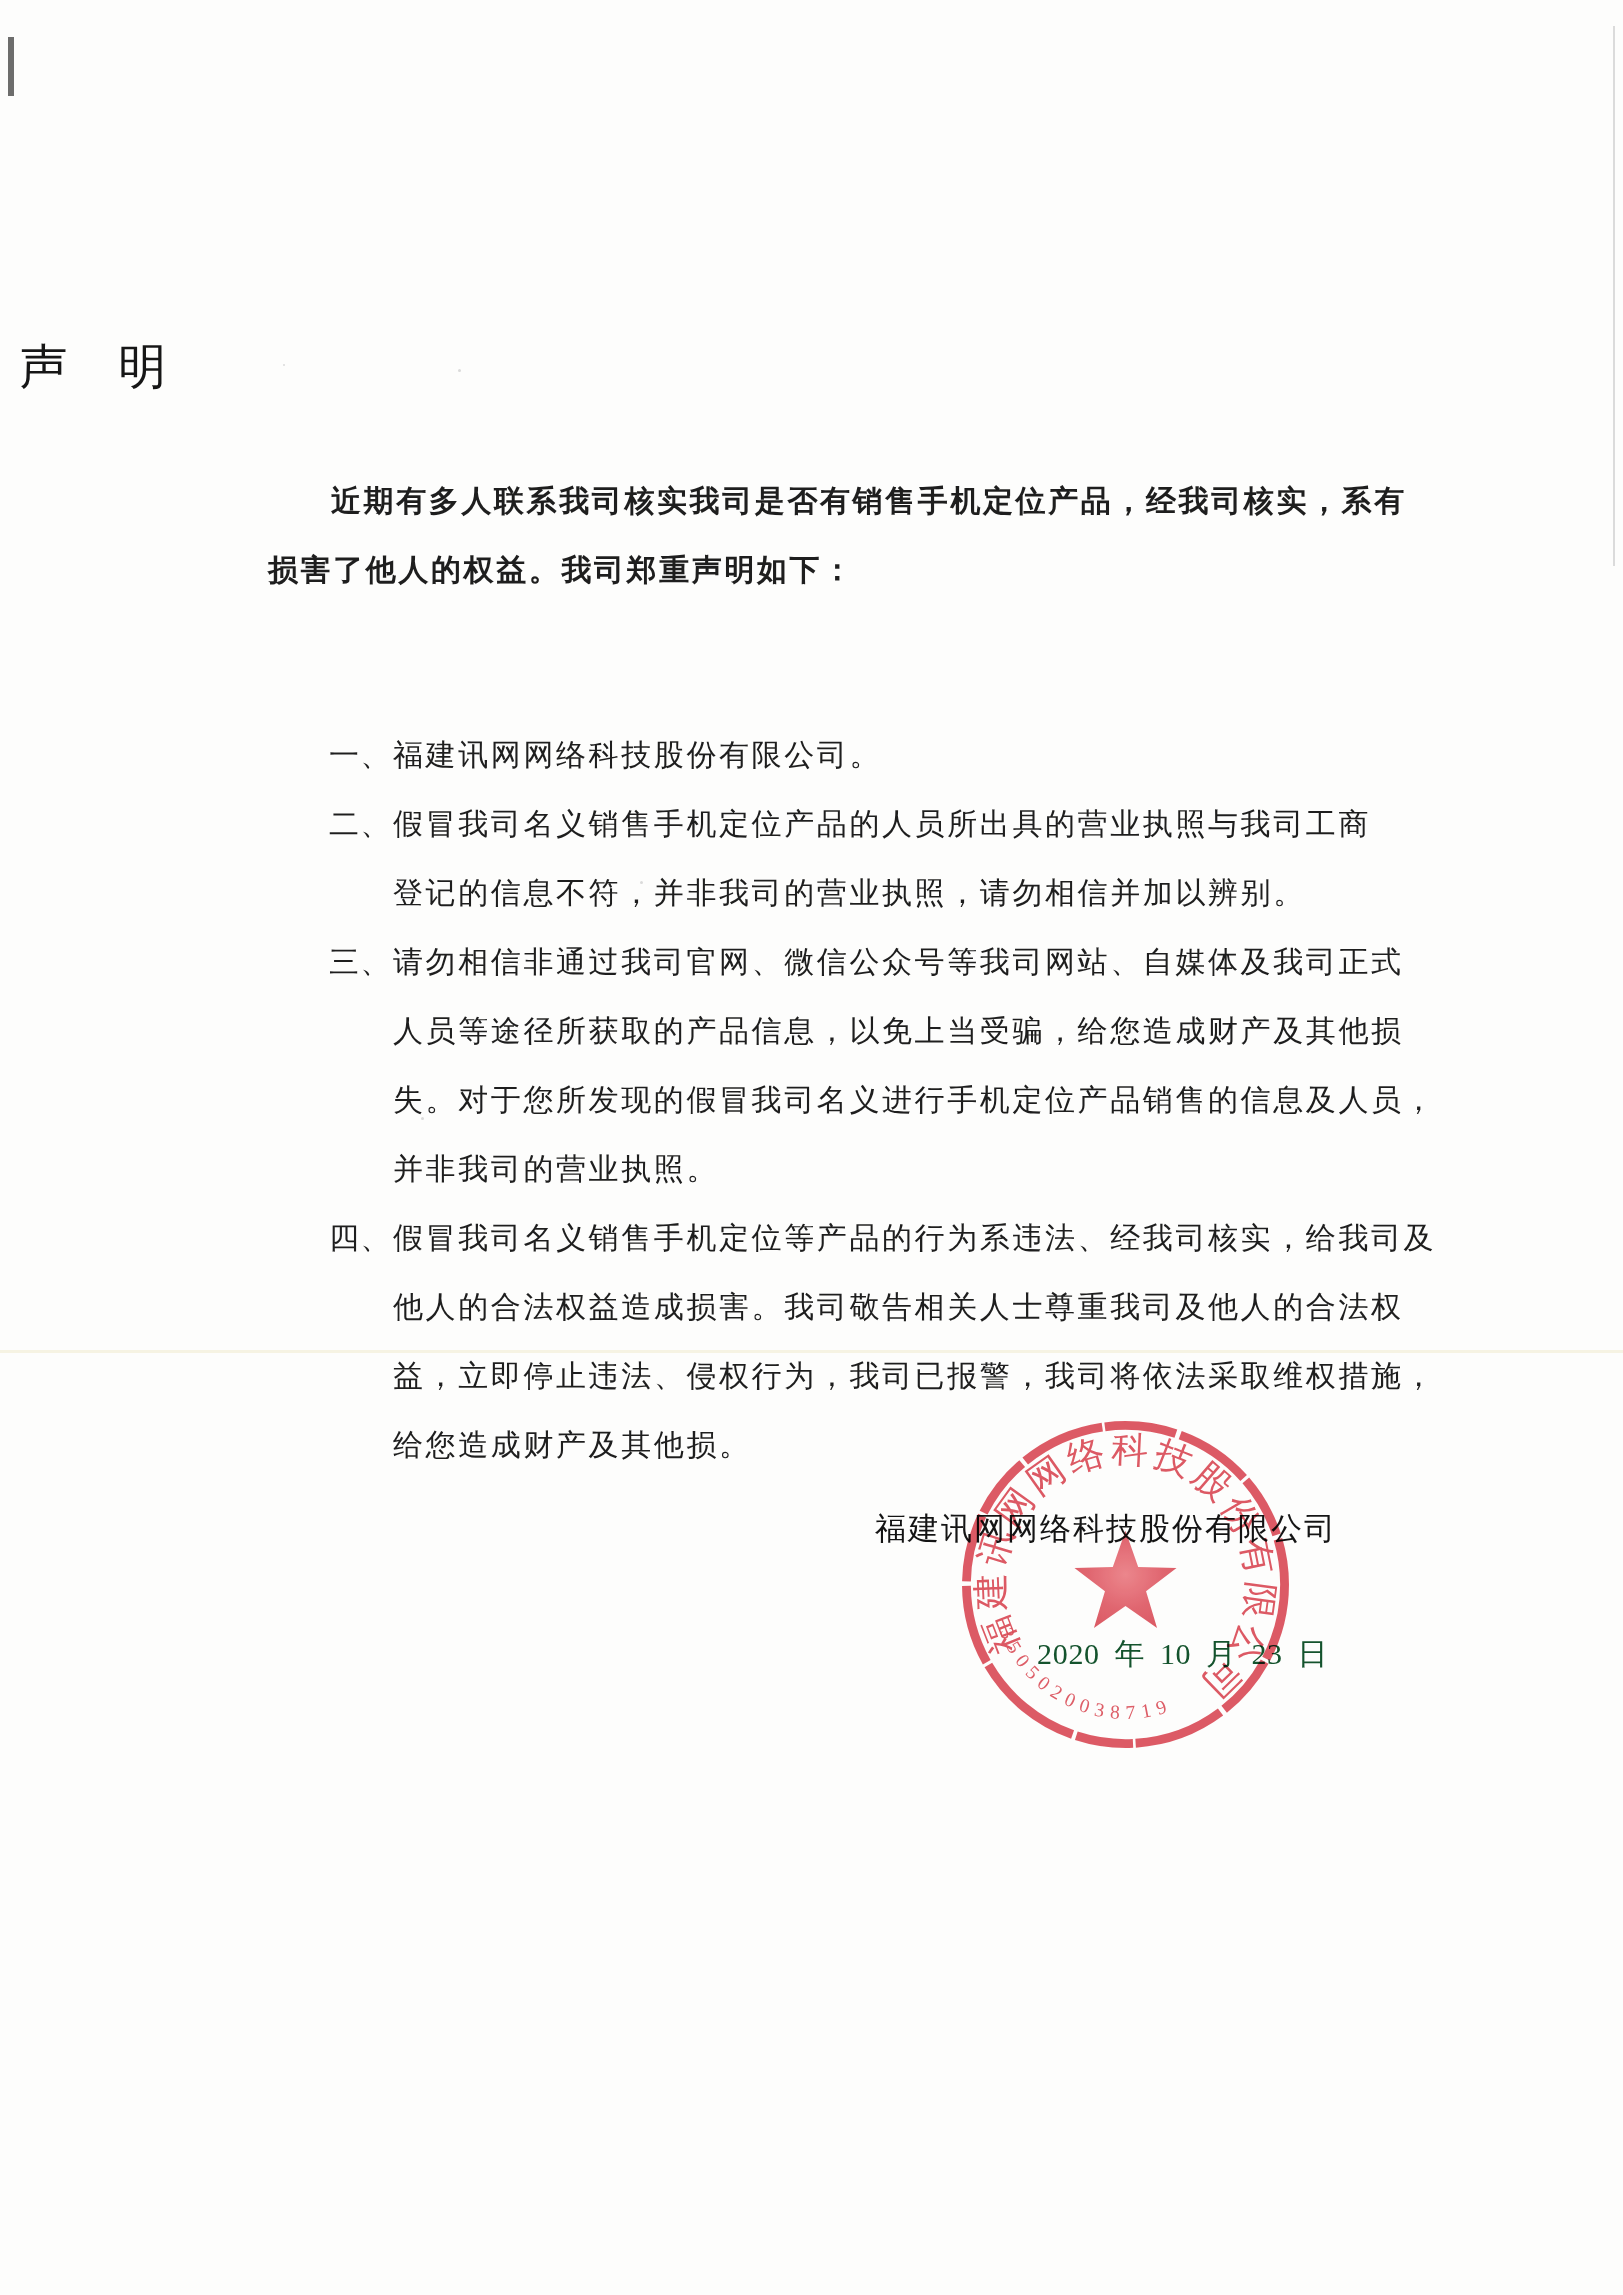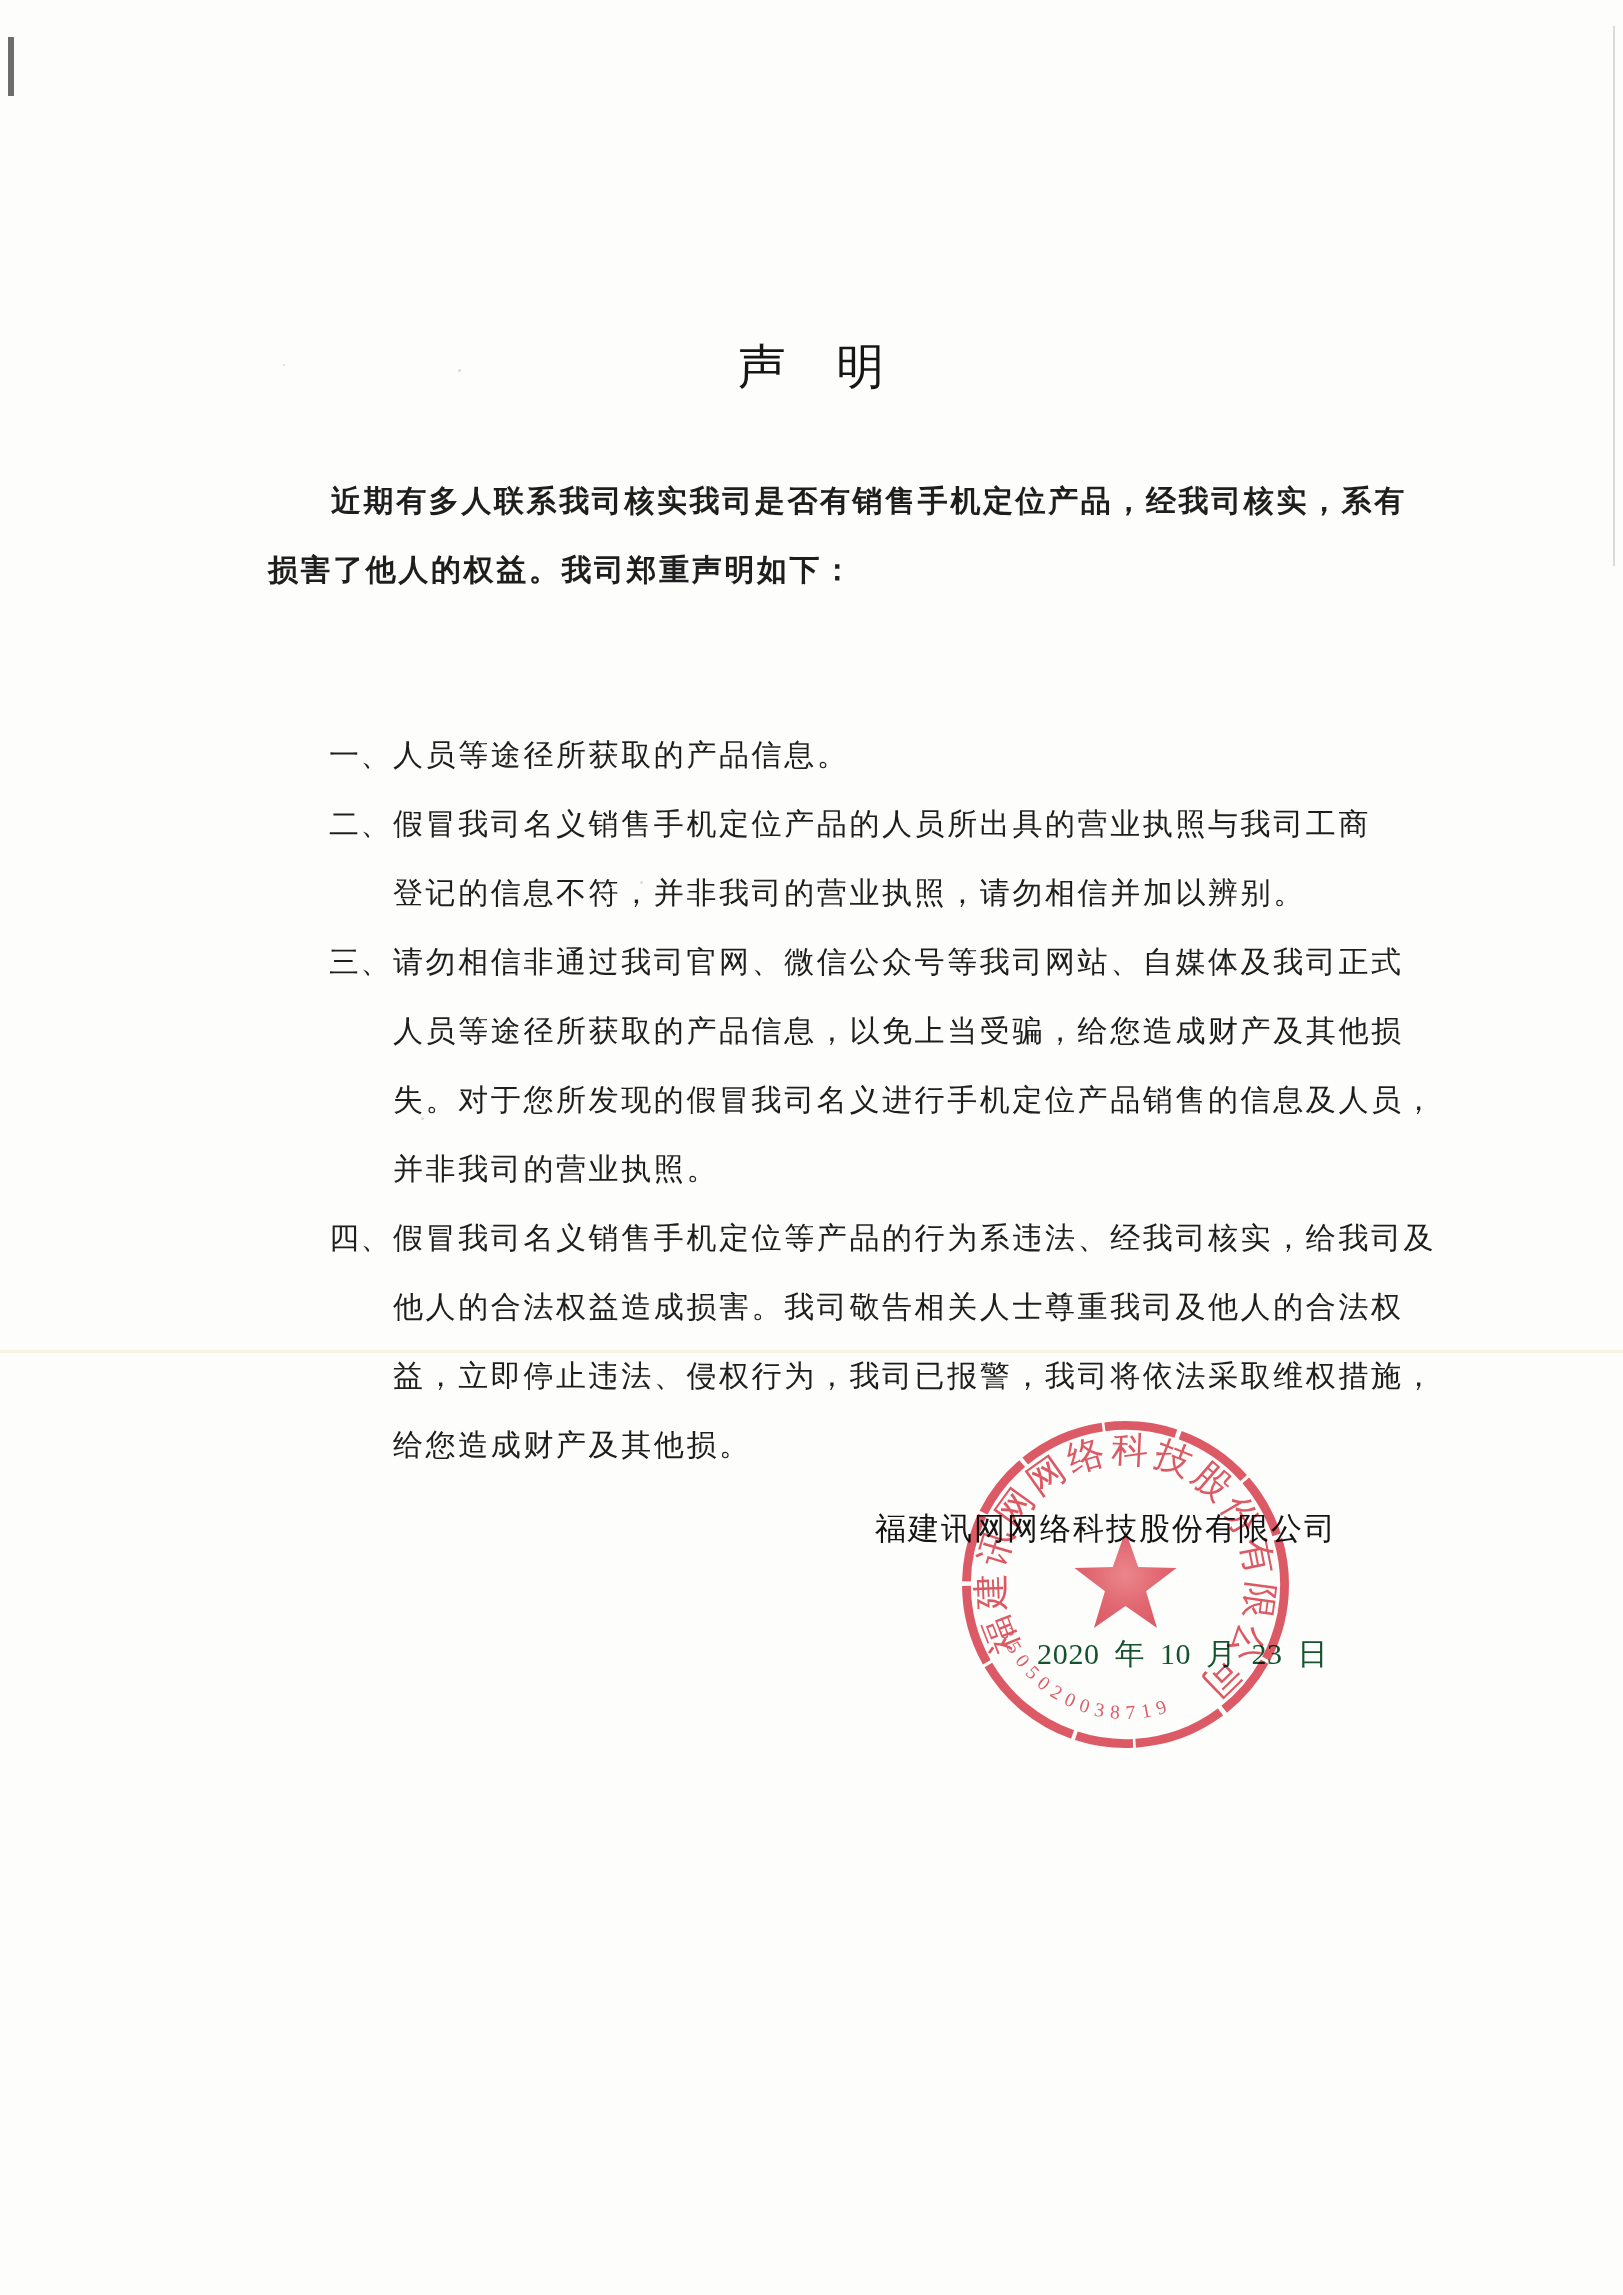--- a/index.html
+++ b/index.html
@@ -4,21 +4,21 @@
 <style>
   html,body { margin:0; padding:0; background:#e9e9e9; }
   .page {
     position:relative; width:1623px; height:2295px;
     background:#fdfdfc; overflow:hidden;
     font-family:"Liberation Serif","DejaVu Serif",serif;
     color:#1e1e1e;
   }
   .title {
     position:absolute; top:331px; left:19.6px; width:1584px;
-    text-align:center; font-size:48px; line-height:72px;
+    text-align:left; font-size:48px; line-height:72px;
     letter-spacing:1.3px; color:#161616;font-family:Liberation Serif, serif;
   }
   .intro { position:absolute; top:466px; left:268px; }
   .intro .line {
     height:69px; line-height:69px; font-size:30px;
     letter-spacing:2.6px; white-space:nowrap;font-weight:bold;
   }
   .intro .line.indent { padding-left:63px; }
   .list { position:absolute; top:720px; left:329px; }
   .list .line {
@@ -60,21 +60,21 @@
   <div class="title">声　明</div>
 
   <div class="intro">
     <div class="line indent">近期有多人联系我司核实我司是否有销售手机定位产品，经我司核实，系有</div>
     <div class="line">损害了他人的权益。我司郑重声明如下：</div>
   </div>
 
   <div class="list">
 
     <div class="line">
-      <span class="marker">一、</span><span>人员等途径所获取的产品信息。</span>
+      <span class="marker">一、</span><span>福建讯网网络科技股份有限公司。</span>
     </div>
 
     <div class="line">
       <span class="marker">二、</span><span>假冒我司名义销售手机定位产品的人员所出具的营业执照与我司工商</span>
     </div>
     <div class="line cont">登记的信息不符，并非我司的营业执照，请勿相信并加以辨别。</div>
 
     <div class="line">
       <span class="marker">三、</span><span>请勿相信非通过我司官网、微信公众号等我司网站、自媒体及我司正式</span>
     </div>

